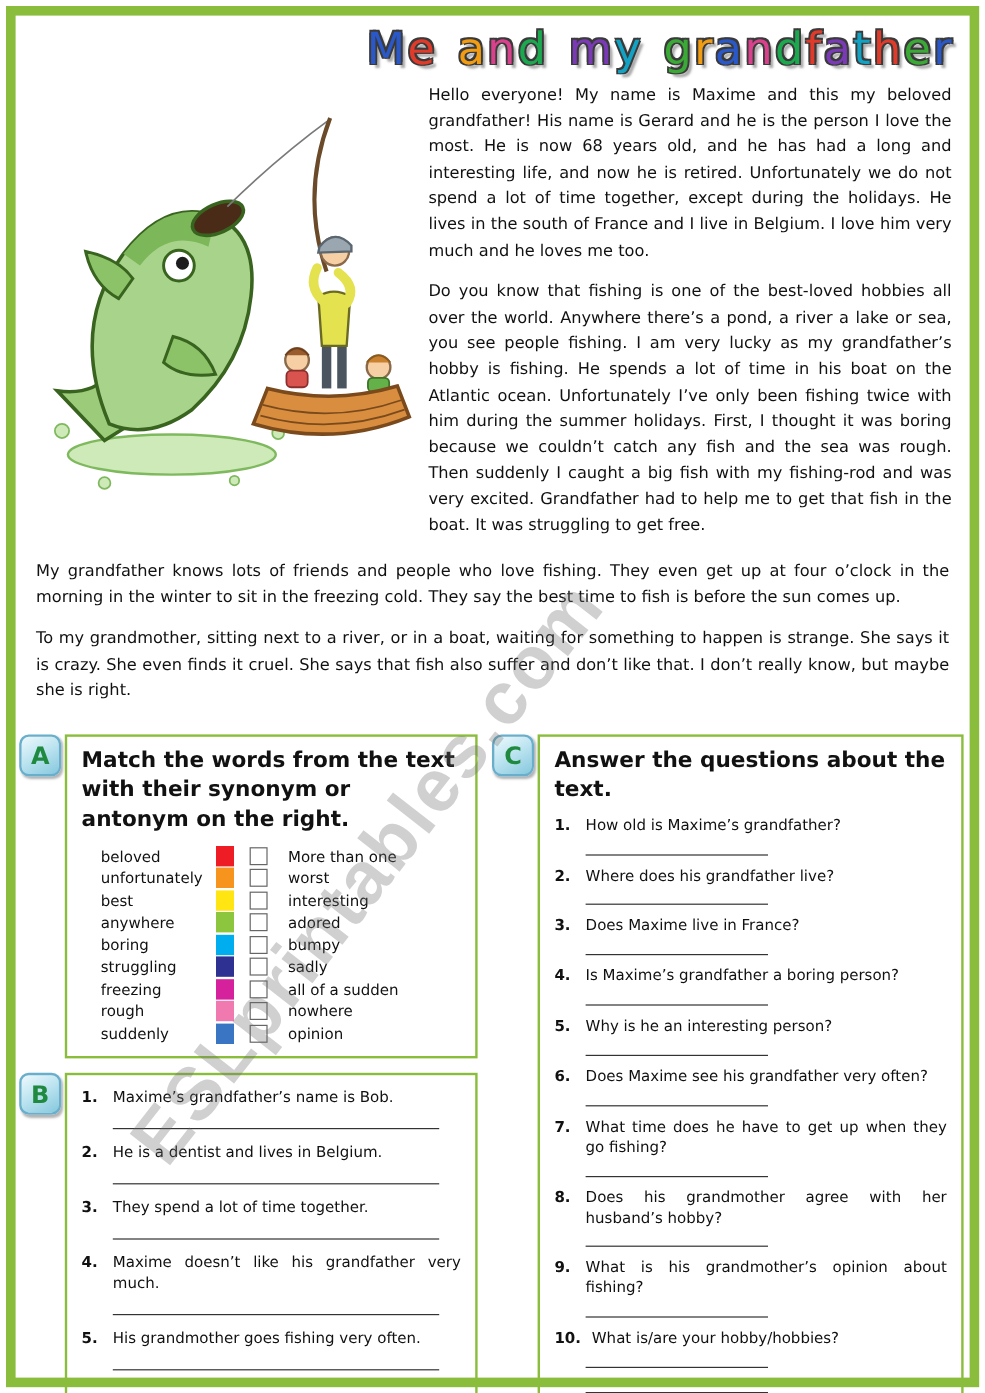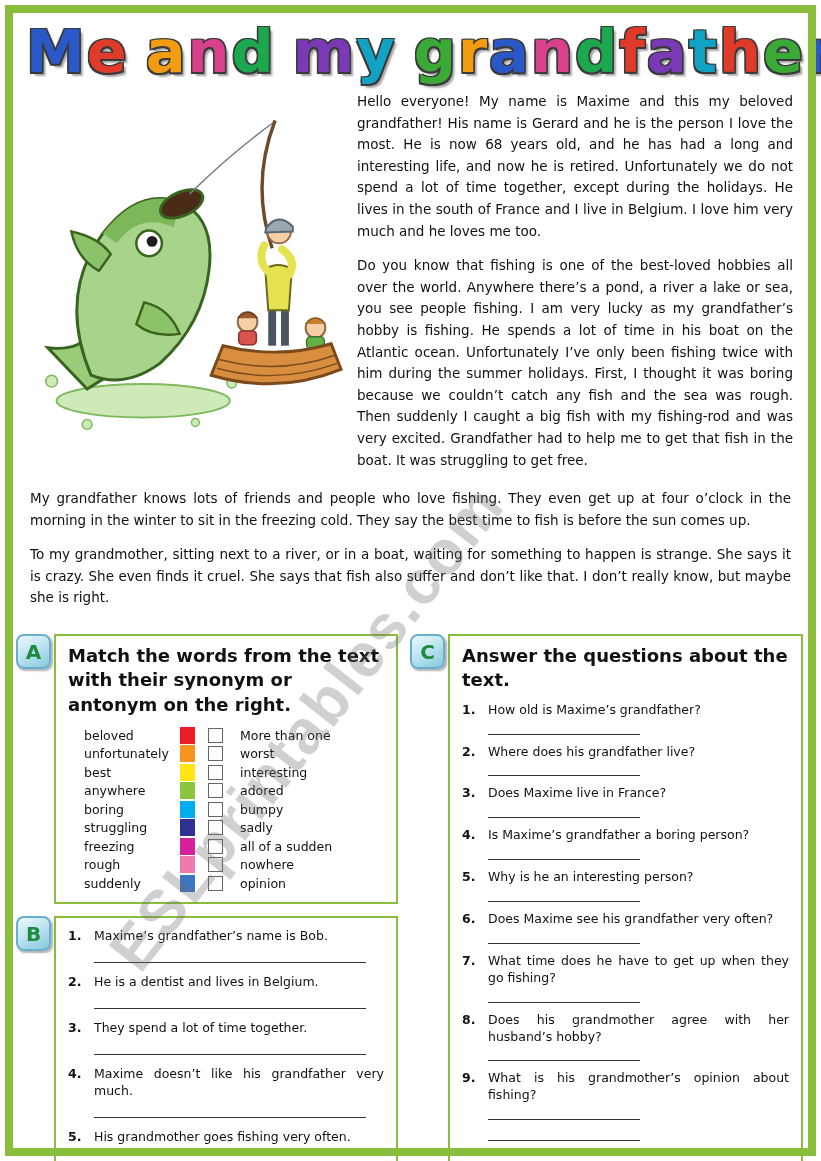--- a/index.html
+++ b/index.html
@@ -6,21 +6,21 @@
   .page {
     position:relative; width:821px; height:1161px; background:#fff;
     overflow:hidden; font-family:"DejaVu Sans", sans-serif; color:#111;
   }
   .frame {
     position:absolute; inset:5px; border:8px solid #8bbd3c;
     pointer-events:none; z-index:6;
   }
   
   .title {
-    margin:22px 26px 8px; text-align:center; font-size:59px; font-weight:bold;
+    margin:22px 26px 8px; text-align:right; font-size:37px; font-weight:normal;
     letter-spacing:2px; line-height:1; white-space:nowrap;
   }
   .tl {
     display:inline-block;
     text-shadow:-1.5px -1.5px 0 #3a3a3a, 1.5px -1.5px 0 #3a3a3a,
                 -1.5px 1.5px 0 #3a3a3a, 1.5px 1.5px 0 #3a3a3a,
                  3.5px 3.5px 2px rgba(0,0,0,.35);
   }
   .sp { display:inline-block; width:17px; }
   
@@ -280,20 +280,24 @@
               <div class="ex-item">
                 <span class="num">8.</span>
                 <span class="itext">Does his grandmother agree with her husband’s hobby?</span>
               </div>
               <div class="q-blank"></div>
               <div class="ex-item">
                 <span class="num">9.</span>
                 <span class="itext">What is his grandmother’s opinion about fishing?</span>
               </div>
               <div class="q-blank"></div>
+              <div class="ex-item">
+                <span class="num">10.</span>
+                <span class="itext">What is/are your hobby/hobbies?</span>
+              </div>
               <div class="q-blank"></div>
               <div class="q-blank"></div>
             </div>
         </div>
       </div>
 
     </div>
   </div>
 </div>
 

